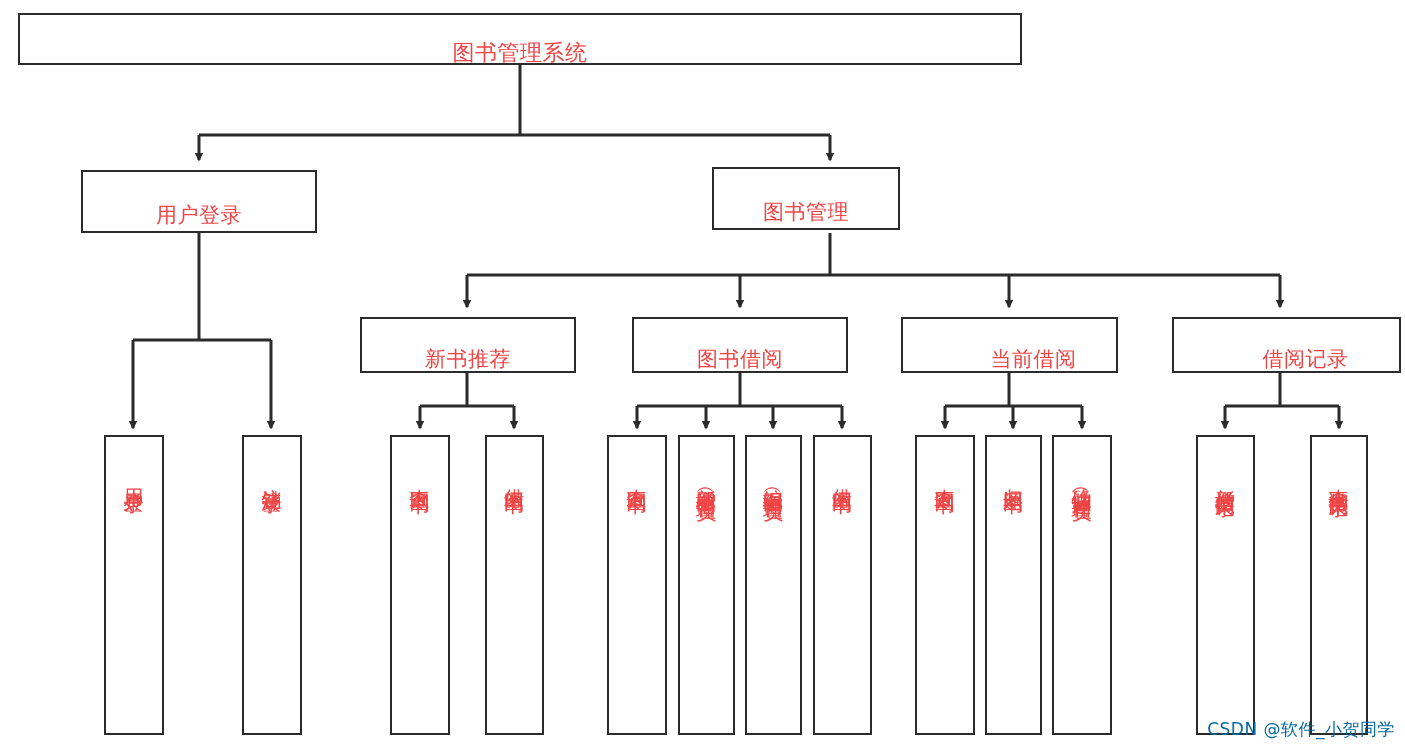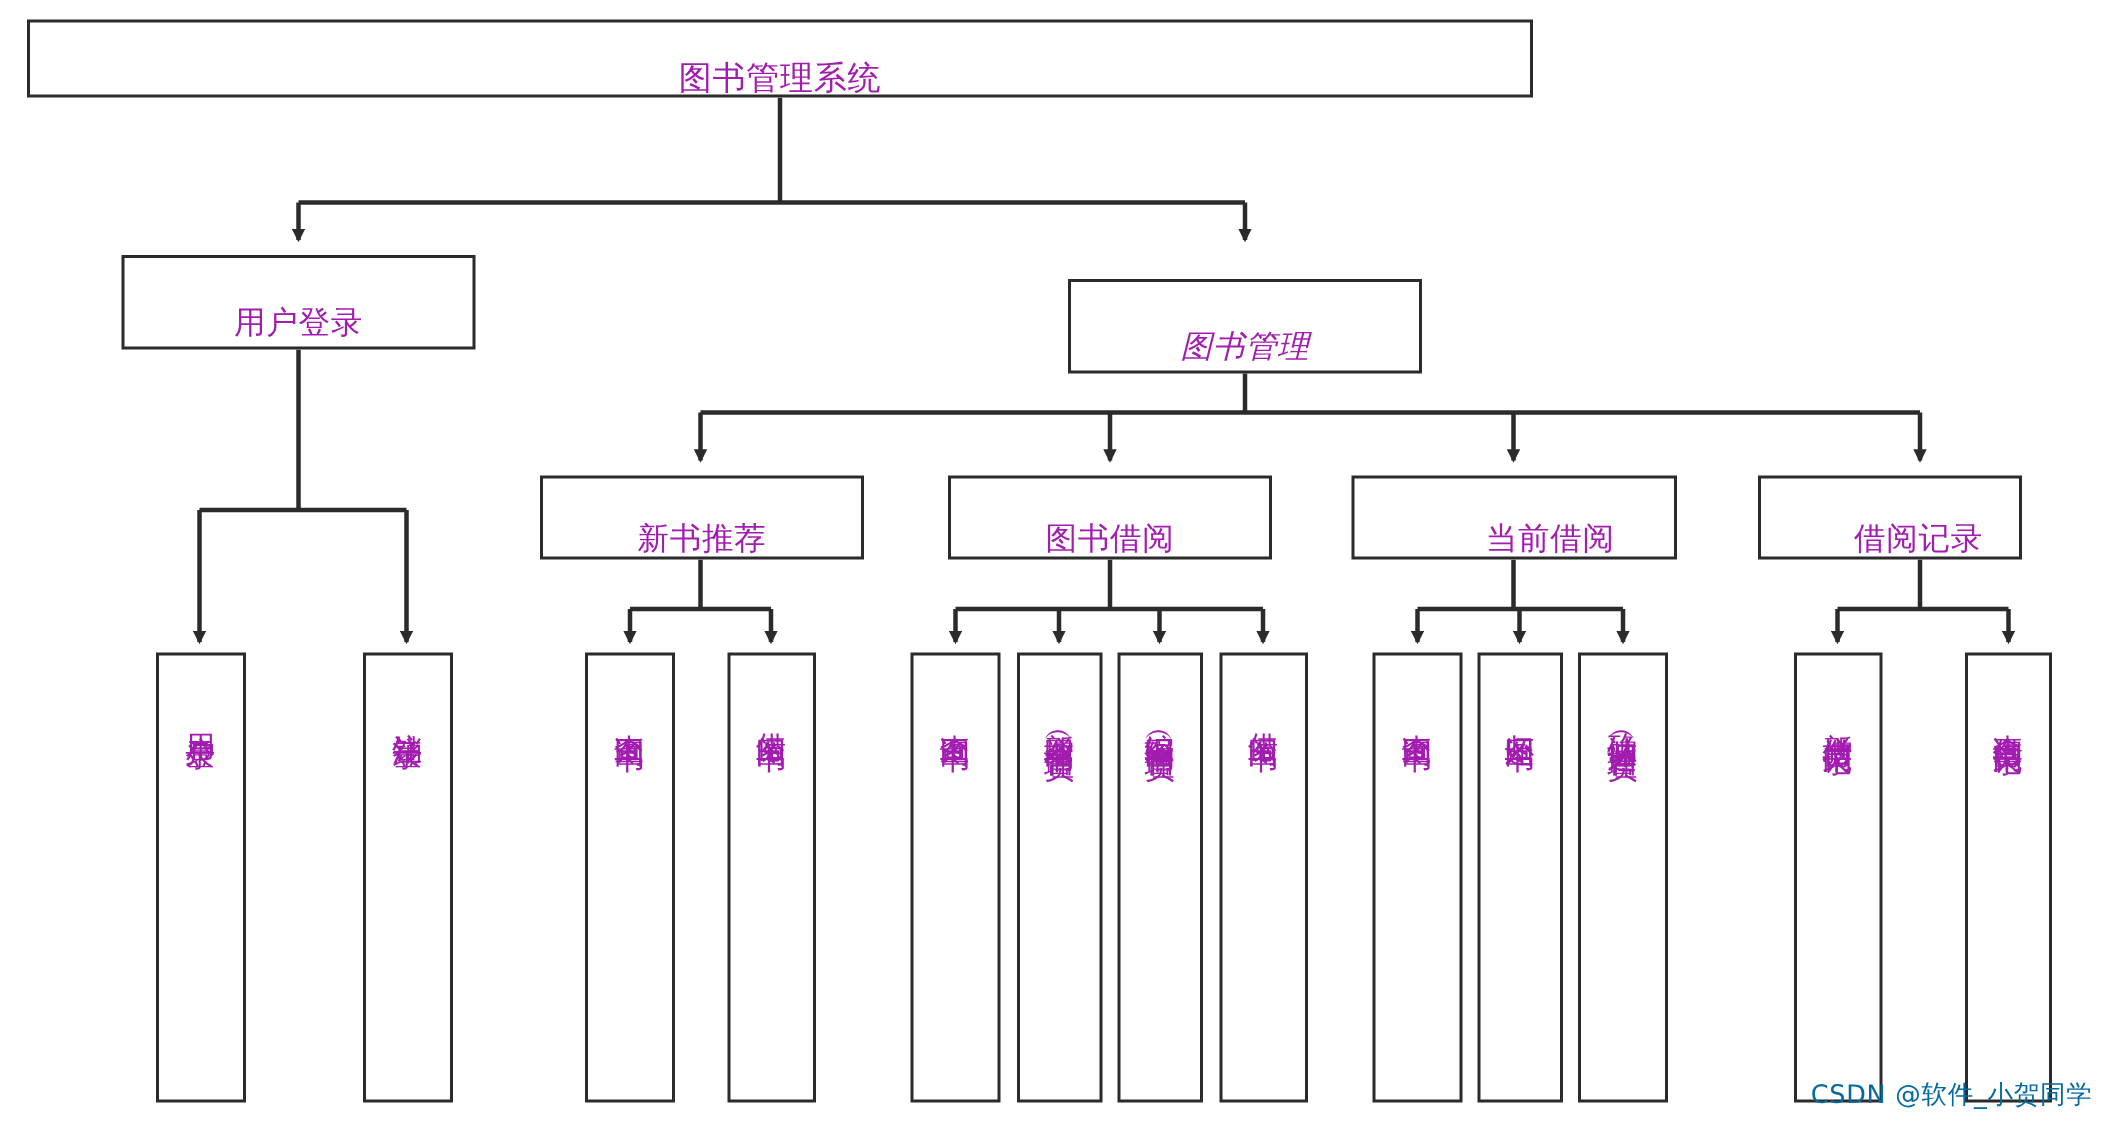--- a/index.html
+++ b/index.html
@@ -29,21 +29,21 @@
     position: absolute;
     box-sizing: border-box;
     border: 2px solid #2b2b2b;
     background: #ffffff;
     display: flex;
     align-items: center;
     justify-content: center;
     z-index: 2;
   }
   .node-label {
-    color: #a21caf;
+    color: #ef4444;
     font-size: 21px;
     line-height: 1.18;
     letter-spacing: 0.5px;
     white-space: nowrap;
     text-align: right;
     margin-top: 28px;
   }
   .node.vertical .node-label {
     writing-mode: vertical-rl;
     text-orientation: upright;
@@ -127,34 +127,34 @@
     </g>
   </svg>
 
   <div class="node root" style="left:18px; top:13px; width:1004px; height:52px;">
     <span class="node-label">图书管理系统</span>
   </div>
 
   <div class="node" style="left:81px; top:170px; width:236px; height:63px;">
     <span class="node-label">用户登录</span>
   </div>
-  <div class="node" style="left:712px; top:186px; width:236px; height:63px;font-style:italic;">
+  <div class="node" style="left:712px; top:167px; width:188px; height:63px;">
     <span class="node-label">图书管理</span>
   </div>
 
   <div class="node" style="left:360px; top:317px; width:216px; height:56px;">
     <span class="node-label">新书推荐</span>
   </div>
   <div class="node" style="left:632px; top:317px; width:216px; height:56px;">
     <span class="node-label">图书借阅</span>
   </div>
   <div class="node" style="left:901px; top:317px; width:217px; height:56px;padding-left:48px;">
     <span class="node-label">当前借阅</span>
   </div>
-  <div class="node" style="left:1172px; top:317px; width:176px; height:56px;padding-left:38px;">
+  <div class="node" style="left:1172px; top:317px; width:229px; height:56px;padding-left:38px;">
     <span class="node-label">借阅记录</span>
   </div>
 
   <div class="node vertical" style="left:104px; top:435px; width:60px; height:300px;">
     <span class="node-label">用户登录</span>
   </div>
   <div class="node vertical" style="left:242px; top:435px; width:60px; height:300px;">
     <span class="node-label">注销登录</span>
   </div>
 

